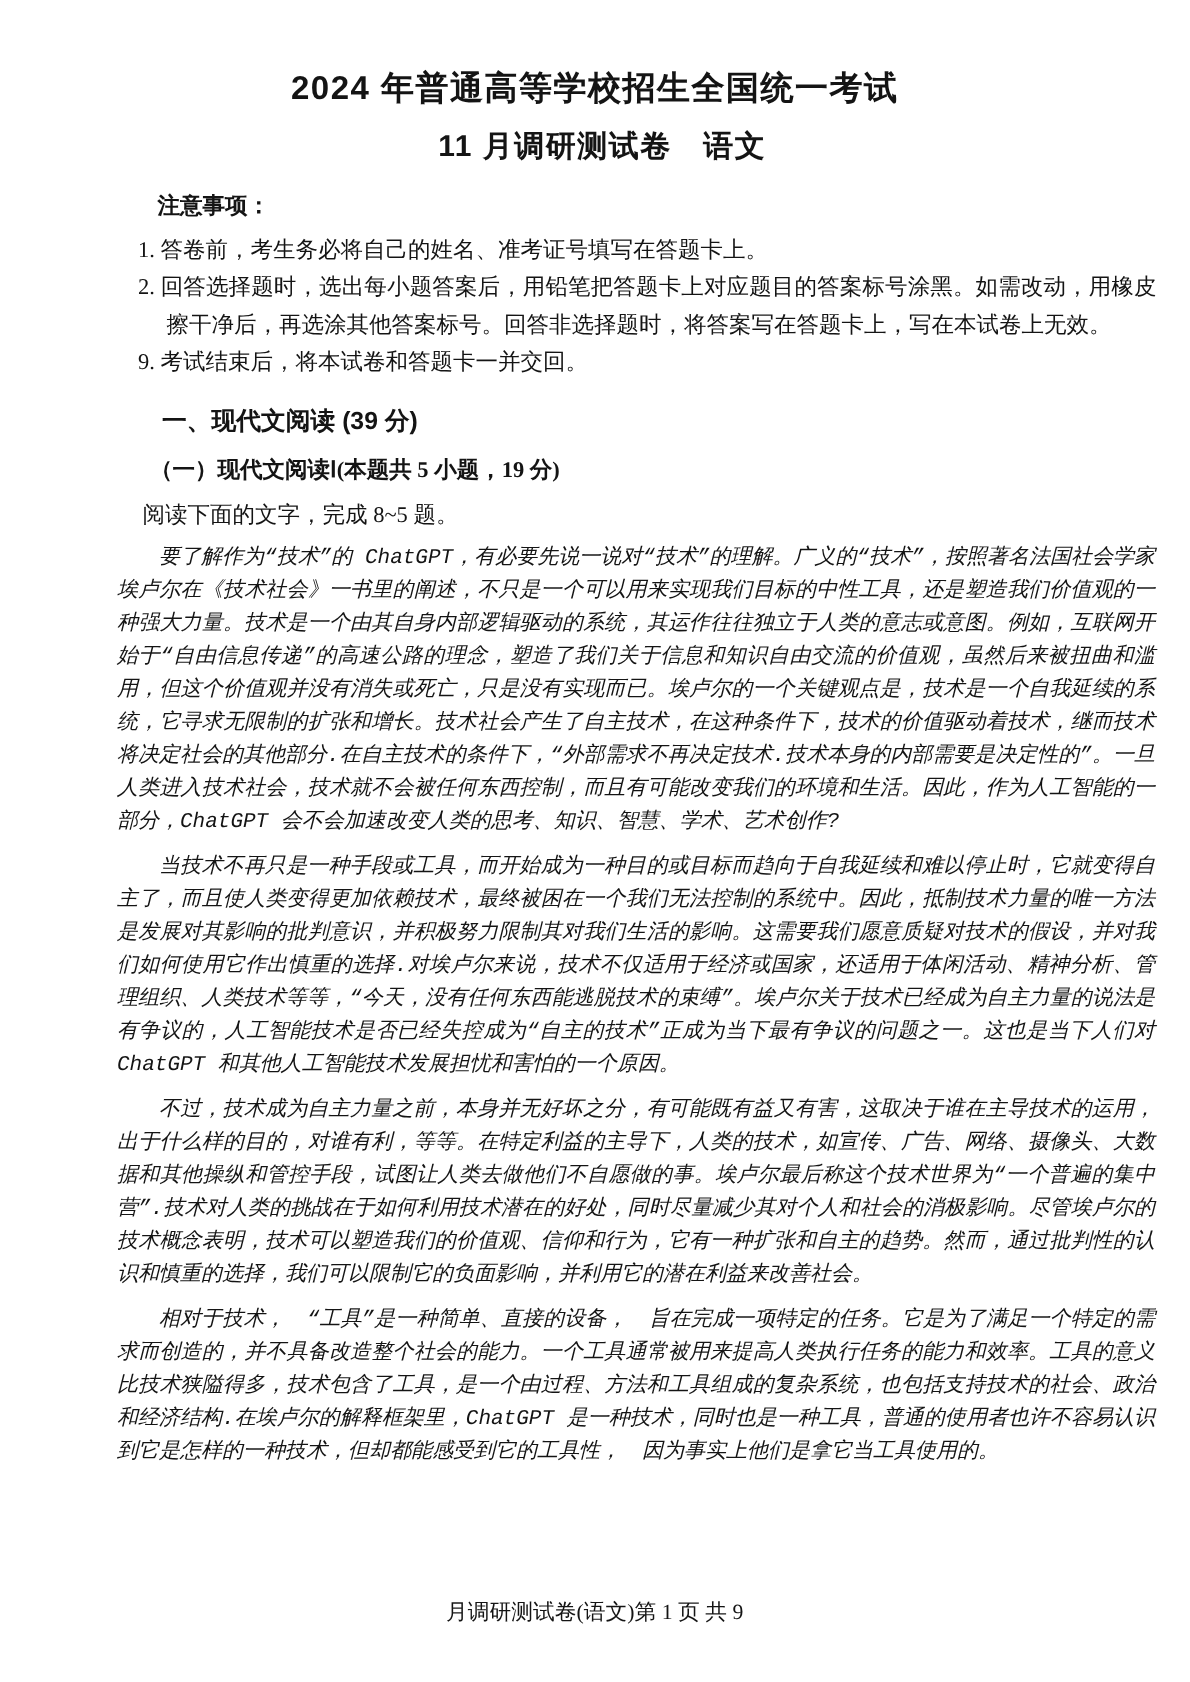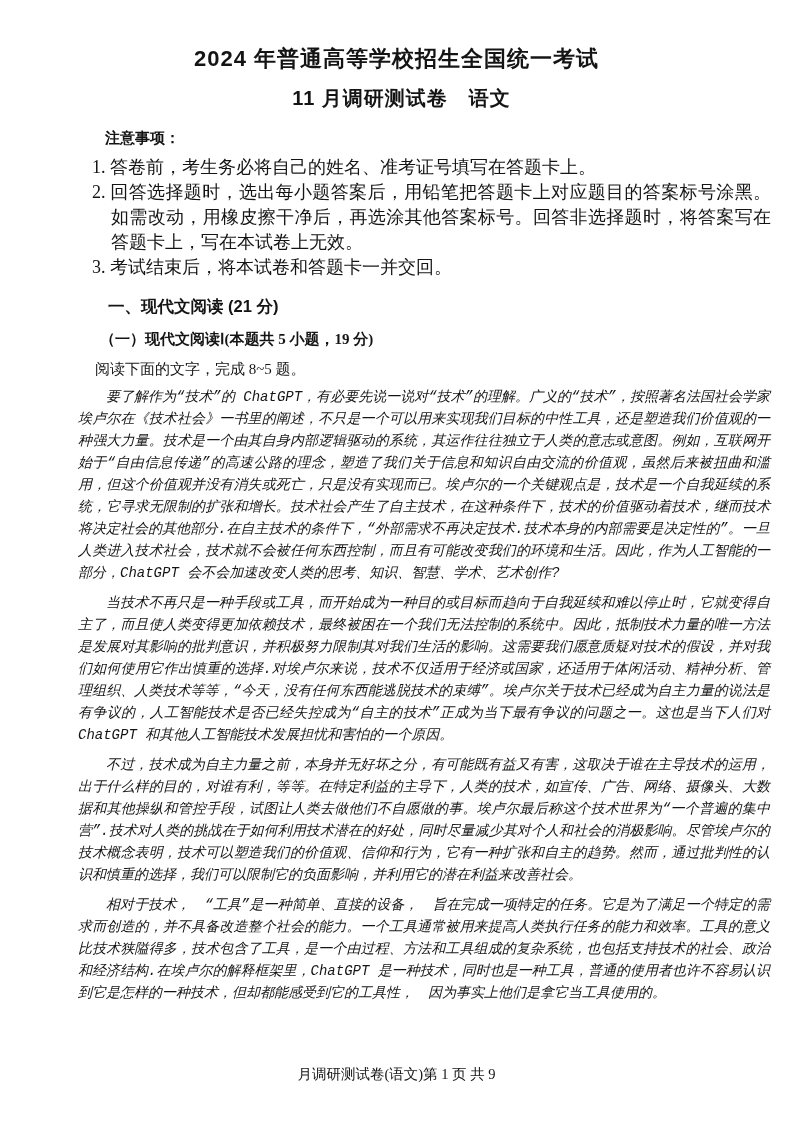--- a/index.html
+++ b/index.html
@@ -27,21 +27,21 @@
     font-size:15px; line-height:20px;
   }
   .notice-heading {
     margin:15px 25px 0 105px;
     font-family:"Liberation Sans","DejaVu Sans",sans-serif;
     font-weight:700; font-size:15px; line-height:21px;
   }
   .notice {
     margin:7px 22px 0 92px;
     font-family:"Liberation Serif","DejaVu Serif",serif;
-    font-size:18px; line-height:25px;
+    font-size:15px; line-height:25px;
   }
   .notice-item { margin:0; padding-left:19px; text-indent:-19px; text-align:justify; }
   .section-heading {
     margin:15px 25px 0 108px;
     font-family:"Liberation Sans","DejaVu Sans",sans-serif;
     font-weight:700; font-size:16.5px; line-height:23px;
   }
   .subsection-heading {
     margin:11px 25px 0 100px;
     font-family:Liberation Serif, serif;
@@ -74,24 +74,24 @@
 
   <h1 class="title">2024 年普通高等学校招生全国统一考试</h1>
   <h2 class="subtitle">11 月调研测试卷　语文</h2>
 
 
   <p class="notice-heading">注意事项：</p>
 
   <div class="notice">
     <p class="notice-item">1. 答卷前，考生务必将自己的姓名、准考证号填写在答题卡上。</p>
     <p class="notice-item">2. 回答选择题时，选出每小题答案后，用铅笔把答题卡上对应题目的答案标号涂黑。如需改动，用橡皮擦干净后，再选涂其他答案标号。回答非选择题时，将答案写在答题卡上，写在本试卷上无效。</p>
-    <p class="notice-item">3. 考试结束后，将本试卷和答题卡一并交回。</p>
+    <p class="notice-item">9. 考试结束后，将本试卷和答题卡一并交回。</p>
   </div>
 
-  <p class="section-heading">一、现代文阅读 (21 分)</p>
+  <p class="section-heading">一、现代文阅读 (39 分)</p>
   <p class="subsection-heading">（一）现代文阅读Ⅰ(本题共 5 小题，19 分)</p>
   <p class="prompt">阅读下面的文字，完成 8~5 题。</p>
 
   <div class="passage">
     <p>要了解作为“技术”的 ChatGPT，有必要先说一说对“技术”的理解。广义的“技术”，按照著名法国社会学家埃卢尔在《技术社会》一书里的阐述，不只是一个可以用来实现我们目标的中性工具，还是塑造我们价值观的一种强大力量。技术是一个由其自身内部逻辑驱动的系统，其运作往往独立于人类的意志或意图。例如，互联网开始于“自由信息传递”的高速公路的理念，塑造了我们关于信息和知识自由交流的价值观，虽然后来被扭曲和滥用，但这个价值观并没有消失或死亡，只是没有实现而已。埃卢尔的一个关键观点是，技术是一个自我延续的系统，它寻求无限制的扩张和增长。技术社会产生了自主技术，在这种条件下，技术的价值驱动着技术，继而技术将决定社会的其他部分.在自主技术的条件下，“外部需求不再决定技术.技术本身的内部需要是决定性的”。一旦人类进入技术社会，技术就不会被任何东西控制，而且有可能改变我们的环境和生活。因此，作为人工智能的一部分，ChatGPT 会不会加速改变人类的思考、知识、智慧、学术、艺术创作?</p>
     <p>当技术不再只是一种手段或工具，而开始成为一种目的或目标而趋向于自我延续和难以停止时，它就变得自主了，而且使人类变得更加依赖技术，最终被困在一个我们无法控制的系统中。因此，抵制技术力量的唯一方法是发展对其影响的批判意识，并积极努力限制其对我们生活的影响。这需要我们愿意质疑对技术的假设，并对我们如何使用它作出慎重的选择.对埃卢尔来说，技术不仅适用于经济或国家，还适用于体闲活动、精神分析、管理组织、人类技术等等，“今天，没有任何东西能逃脱技术的束缚”。埃卢尔关于技术已经成为自主力量的说法是有争议的，人工智能技术是否已经失控成为“自主的技术”正成为当下最有争议的问题之一。这也是当下人们对 ChatGPT 和其他人工智能技术发展担忧和害怕的一个原因。</p>
     <p>不过，技术成为自主力量之前，本身并无好坏之分，有可能既有益又有害，这取决于谁在主导技术的运用，出于什么样的目的，对谁有利，等等。在特定利益的主导下，人类的技术，如宣传、广告、网络、摄像头、大数据和其他操纵和管控手段，试图让人类去做他们不自愿做的事。埃卢尔最后称这个技术世界为“一个普遍的集中营”.技术对人类的挑战在于如何利用技术潜在的好处，同时尽量减少其对个人和社会的消极影响。尽管埃卢尔的技术概念表明，技术可以塑造我们的价值观、信仰和行为，它有一种扩张和自主的趋势。然而，通过批判性的认识和慎重的选择，我们可以限制它的负面影响，并利用它的潜在利益来改善社会。</p>
     <p>相对于技术，　“工具”是一种简单、直接的设备，　旨在完成一项特定的任务。它是为了满足一个特定的需求而创造的，并不具备改造整个社会的能力。一个工具通常被用来提高人类执行任务的能力和效率。工具的意义比技术狭隘得多，技术包含了工具，是一个由过程、方法和工具组成的复杂系统，也包括支持技术的社会、政治和经济结构.在埃卢尔的解释框架里，ChatGPT 是一种技术，同时也是一种工具，普通的使用者也许不容易认识到它是怎样的一种技术，但却都能感受到它的工具性，　因为事实上他们是拿它当工具使用的。</p>
   </div>
 

